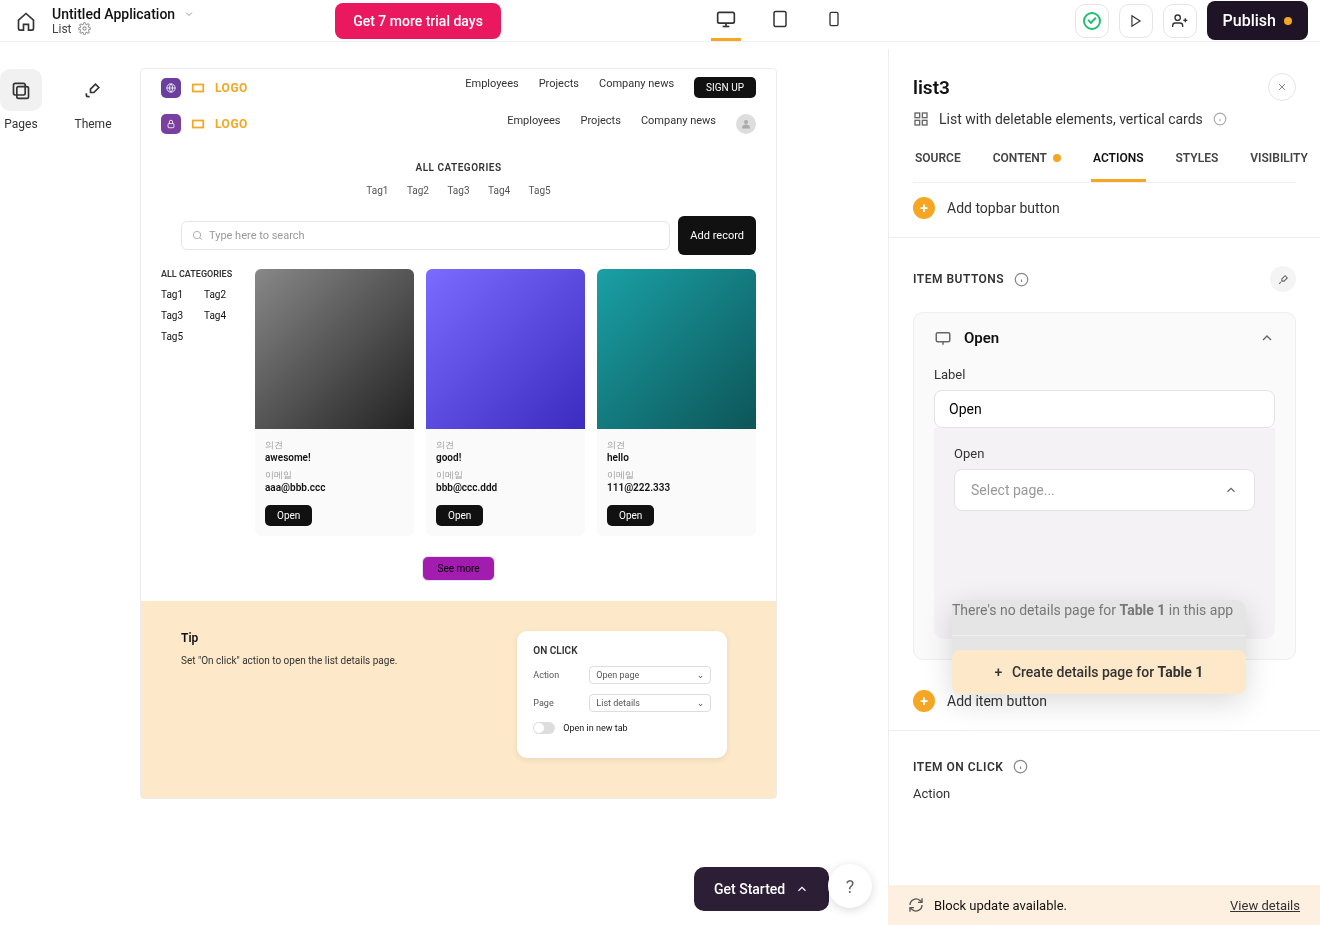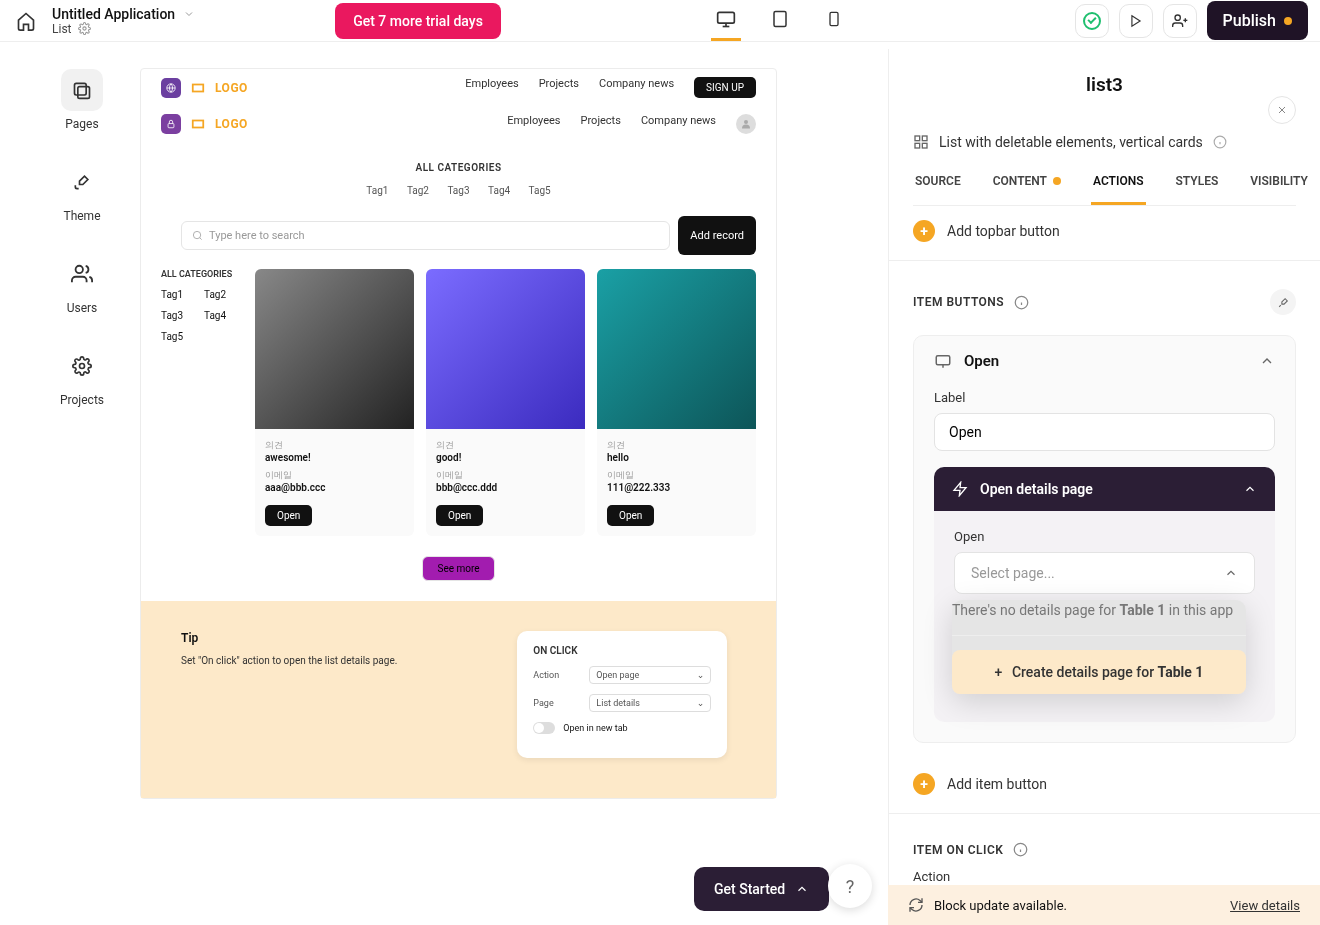--- a/index.html
+++ b/index.html
@@ -16,21 +16,21 @@
   .device-btn { width:30px; height:40px; display:flex; align-items:center; justify-content:center; border-bottom:3px solid transparent; }
   .device-btn.active { border-bottom-color:#f5a623; }
   .right-tools { margin-left:auto; display:flex; gap:10px; align-items:center; }
   .tool-circle { width:34px; height:34px; border:1px solid #e5e5e5; border-radius:10px; display:flex; align-items:center; justify-content:center; }
   .publish-btn { background:#1f1326; color:#fff; border:none; border-radius:8px; padding:10px 16px; font-size:16px; font-weight:500; display:flex; align-items:center; gap:8px; cursor:pointer; }
   .orange-dot { width:8px; height:8px; border-radius:50%; background:#f5a623; display:inline-block; }
   .green-circle { width:18px; height:18px; border:2px solid #1fbf6f; border-radius:50%; display:flex; align-items:center; justify-content:center; }
   .green-circle::after { content:''; width:6px; height:3px; border-left:2px solid #1fbf6f; border-bottom:2px solid #1fbf6f; transform:rotate(-45deg); margin-top:-2px; }
   
   
-  .leftrail { position:absolute; left:0; top:49px; width:76px; padding-top:20px; display:flex; flex-direction:column; align-items:center; gap:30px;margin-left:44px; }
+  .leftrail { position:absolute; left:0; top:49px; width:76px; padding-top:20px; display:flex; flex-direction:row; align-items:center; gap:30px; }
   .rail-item { display:flex; flex-direction:column; align-items:center; gap:6px; font-size:12px; color:#333; cursor:pointer; }
   .rail-item.active .rail-icon { background:#f1f1f1; }
   .rail-icon { width:42px; height:42px; border-radius:10px; display:flex; align-items:center; justify-content:center; }
   
   
   .canvas { position:absolute; left:140px; top:68px; width:637px; background:#fff; border:1px solid #ececec; border-radius:4px; }
   .canvas-page { padding-bottom:0; }
   .page-hdr { display:flex; align-items:center; padding:8px 20px; gap:10px; }
   .page-box { width:20px; height:20px; border-radius:5px; display:flex; align-items:center; justify-content:center; }
   .page-box.purple { background:#6b3fa0; }
@@ -65,21 +65,21 @@
   .tip-panel .tp-title { font-weight:600; font-size:10px; color:#333; margin-bottom:10px; }
   .tp-row { display:flex; align-items:center; margin-bottom:10px; font-size:9px; }
   .tp-row .tp-lbl { width:56px; color:#555; }
   .tp-select { flex:1; border:1px solid #ddd; border-radius:4px; padding:3px 6px; font-size:9px; color:#555; display:flex; justify-content:space-between; align-items:center; }
   .tp-toggle { width:22px; height:12px; background:#ddd; border-radius:6px; position:relative; margin-right:8px; }
   .tp-toggle::after { content:''; position:absolute; width:10px; height:10px; background:#fff; border-radius:50%; top:1px; left:1px; }
   
   
   .rightpanel { position:absolute; right:0; top:49px; bottom:0; width:432px; border-left:1px solid #eee; background:#fff; display:flex; flex-direction:column; overflow:hidden; }
   .rp-head { padding:24px 24px 0 24px; }
-  .rp-title-row { display:flex; align-items:center;flex-direction:column; }
+  .rp-title-row { display:flex; align-items:center; }
   .rp-title { font-size:19px; font-weight:600; }
   .rp-close { margin-left:auto; width:28px; height:28px; border:1px solid #e5e5e5; border-radius:50%; display:flex; align-items:center; justify-content:center; }
   .rp-sub { display:flex; align-items:center; gap:10px; margin-top:10px; font-size:14px; color:#333; }
   .rp-tabs { display:flex; gap:28px; margin-top:24px; font-size:12px; font-weight:600; color:#444; border-bottom:1px solid #eee; }
   .rp-tab { padding:0 2px 14px 2px; border-bottom:3px solid transparent; cursor:pointer; display:flex; align-items:center; gap:6px; }
   .rp-tab.active { border-bottom-color:#f5a623; color:#111; }
   .rp-body { flex:1; overflow:auto; }
   .add-row { display:flex; align-items:center; gap:12px; padding:14px 24px; font-size:14px; color:#333; }
   .plus-circ { width:22px; height:22px; border-radius:50%; background:#f5a623; color:#fff; display:flex; align-items:center; justify-content:center; font-size:14px; font-weight:700; line-height:1; }
   .section-hdr { padding:12px 24px; display:flex; align-items:center; gap:10px; font-size:12px; font-weight:600; letter-spacing:0.5px; color:#333; }
@@ -443,29 +443,20 @@
           </svg>
         <span>Open</span>
         <svg width="16" height="16" viewBox="0 0 24 24" fill="none" stroke="#666" stroke-width="2" style="margin-left:auto">
             <polyline points="18 15 12 9 6 15"></polyline>
           </svg>
       </div>
       <div class="cc-body">
         <div class="field-label">Label</div>
         <input class="field-input" value="Open" style="">
         
-        <div class="dark-sub">
-          <svg width="16" height="16" viewBox="0 0 24 24" fill="none" stroke="#fff" stroke-width="2">
-              <polygon points="13 2 3 14 12 14 11 22 21 10 12 10 13 2"></polygon>
-            </svg>
-          <span>Open details page</span>
-          <svg width="14" height="14" viewBox="0 0 24 24" fill="none" stroke="#fff" stroke-width="2" style="margin-left:auto">
-              <polyline points="18 15 12 9 6 15"></polyline>
-            </svg>
-        </div>
         <div class="dark-body">
           <div class="field-label">Open</div>
           <div class="select-box">
             <span>Select page...</span>
             <svg width="14" height="14" viewBox="0 0 24 24" fill="none" stroke="#666" stroke-width="2">
                 <polyline points="18 15 12 9 6 15"></polyline>
               </svg>
           </div>
           <div style="height:110px"></div>
         </div>

